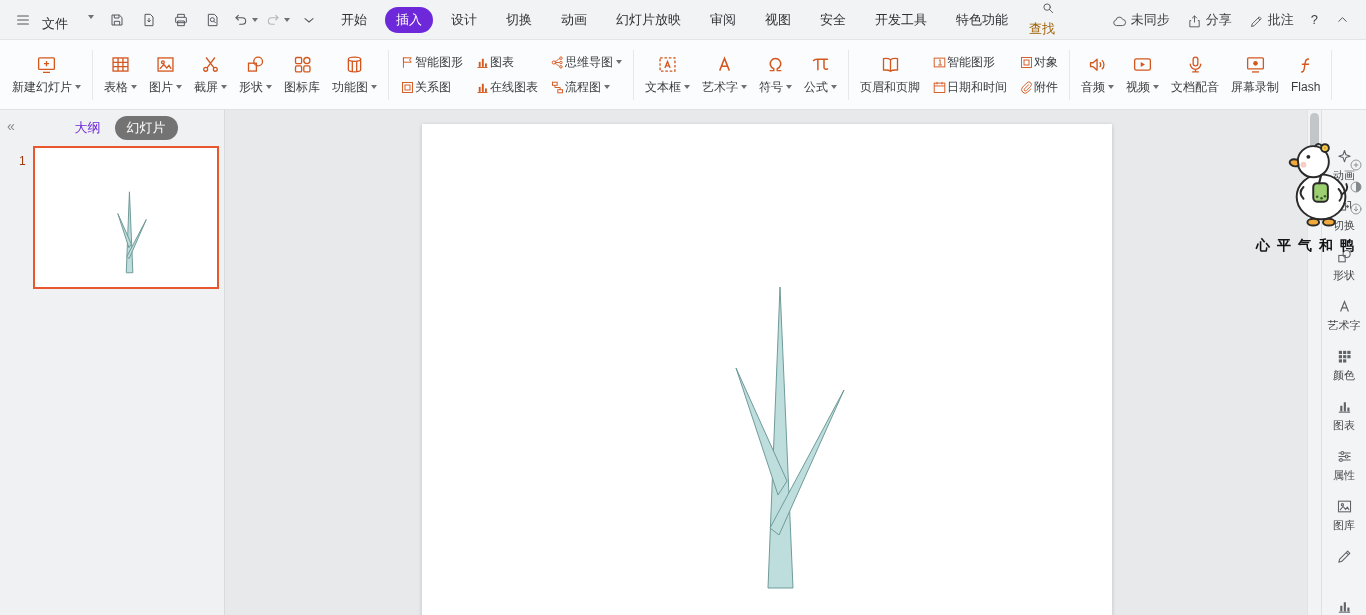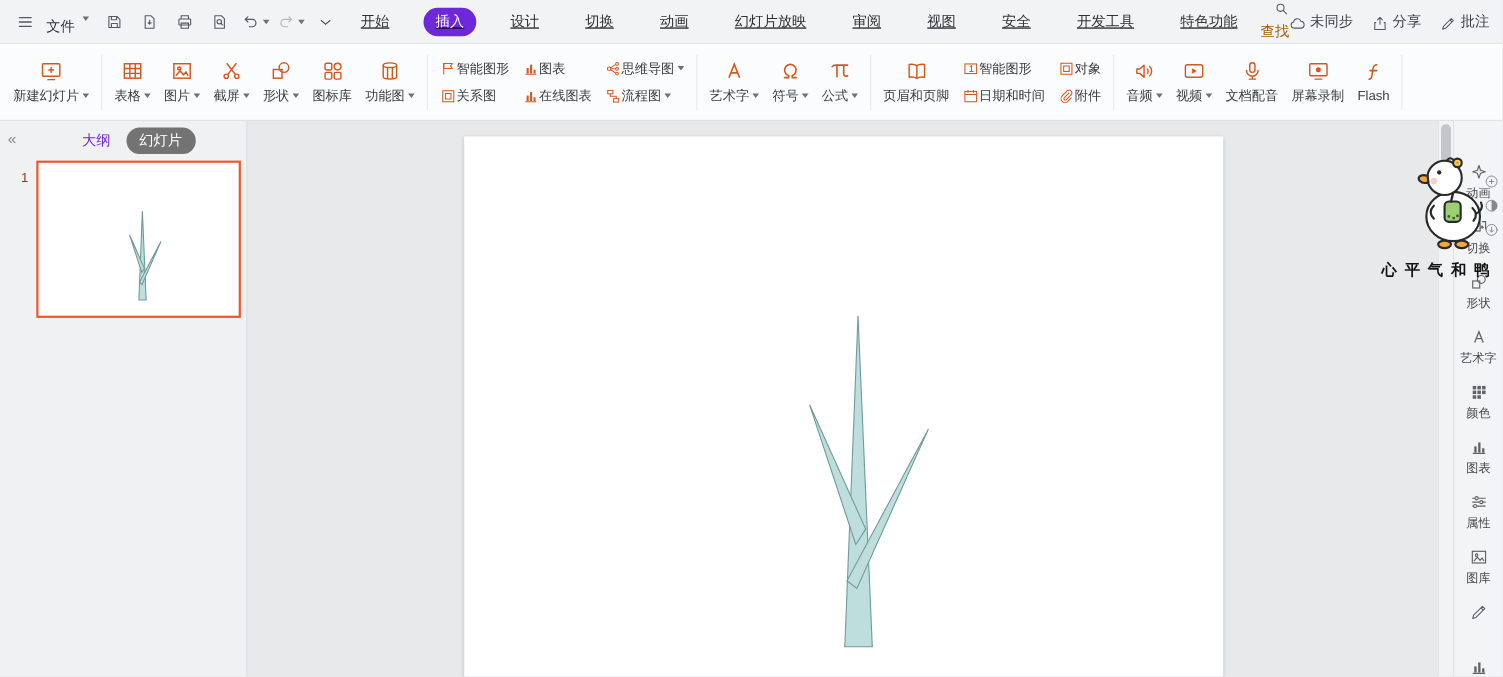--- a/index.html
+++ b/index.html
@@ -3,24 +3,24 @@
 <meta charset="utf-8">
 <style>
   *{margin:0;padding:0;box-sizing:border-box;font-family:"Liberation Sans","DejaVu Sans",sans-serif;}
   html,body{width:1366px;height:615px;overflow:hidden;background:#e7e9eb;position:relative;}
   svg{display:block;}
   
   .titlebar{position:absolute;top:0;left:0;width:1366px;height:40px;background:#f1f3f5;border-bottom:1px solid #e2e4e6;display:flex;align-items:center;padding:0 10px;white-space:nowrap;}
   .tb-ic{width:26px;height:26px;display:flex;align-items:center;justify-content:center;color:#55585c;border-radius:3px;flex:0 0 auto;}
   .tb-ic svg{width:16px;height:16px;}
   .tb-ic.disabled{color:#b4b7ba;}
-  .file-btn{display:flex;align-items:flex-start;gap:4px;font-size:13px;color:#2f3235;margin:8px 10px 0 6px;}
+  .file-btn{display:flex;align-items:flex-start;gap:17px;font-size:13px;color:#2f3235;margin:8px 10px 0 6px;}
   .qat{display:flex;align-items:center;gap:6px;margin-right:8px;}
   .cr{width:0;height:0;border-left:3.5px solid transparent;border-right:3.5px solid transparent;border-top:4px solid #6e7174;display:inline-block;margin-left:3px;}
-  .tabs{display:flex;align-items:flex-start;gap:20px;text-decoration:underline;}
+  .tabs{display:flex;align-items:flex-start;gap:7px;}
   .tab{font-size:13px;color:#2f3235;padding:4px 11px;border-radius:13px;cursor:default;}
   .tab.active{background:#6d28d9;color:#fff;}
   .search-ctl{display:flex;align-items:flex-end;gap:5px;font-size:13px;color:#a16207;margin-left:10px;flex-direction:column;}
   .search-ctl svg{width:14px;height:14px;color:#55585c;}
   .tb-right{margin-left:auto;display:flex;align-items:center;gap:17px;padding-right:6px;font-size:13px;color:#3c3f42;}
   .tb-right .item{display:flex;align-items:flex-end;gap:4px;}
   .tb-right svg{width:15px;height:15px;color:#55585c;}
   
   .ribbon{position:absolute;top:40px;left:0;width:1366px;height:70px;background:#fbfcfd;border-bottom:1px solid #dfe1e3;display:flex;align-items:center;padding:0 4px;overflow:hidden;flex-wrap:nowrap;}
   .grp{display:flex;align-items:center;height:100%;padding:0 2px;flex:0 0 auto;}
@@ -567,20 +567,29 @@
           </svg>
         <span>流程图</span>
         <i class="cr"></i>
       </div>
     </div>
   </div>
   <div class="sep"></div>
   <div class="grp">
     <div class="bb">
       <svg class="ic22">
+          <use href="#s-textbox"></use>
+        </svg>
+      <span class="lbl">
+          <span>文本框</span>
+          <i class="cr"></i>
+        </span>
+    </div>
+    <div class="bb">
+      <svg class="ic22">
           <use href="#s-worda"></use>
         </svg>
       <span class="lbl">
           <span>艺术字</span>
           <i class="cr"></i>
         </span>
     </div>
     <div class="bb">
       <svg class="ic22">
           <use href="#s-omega"></use>

